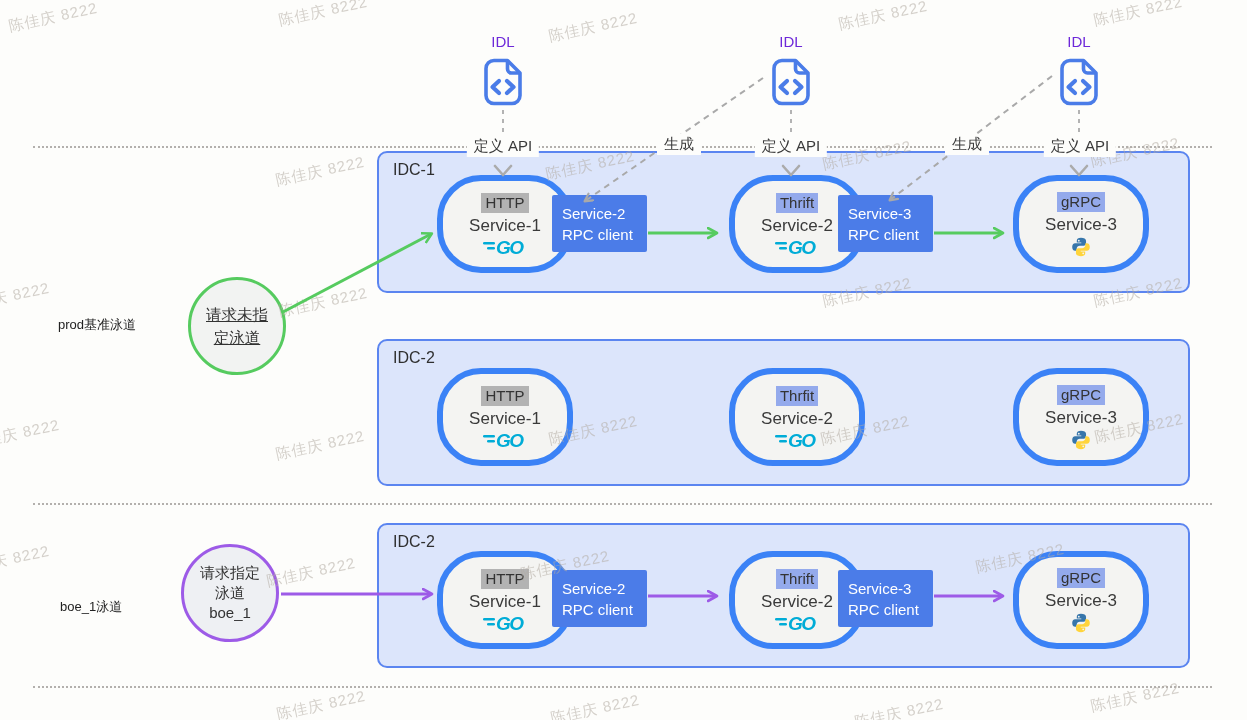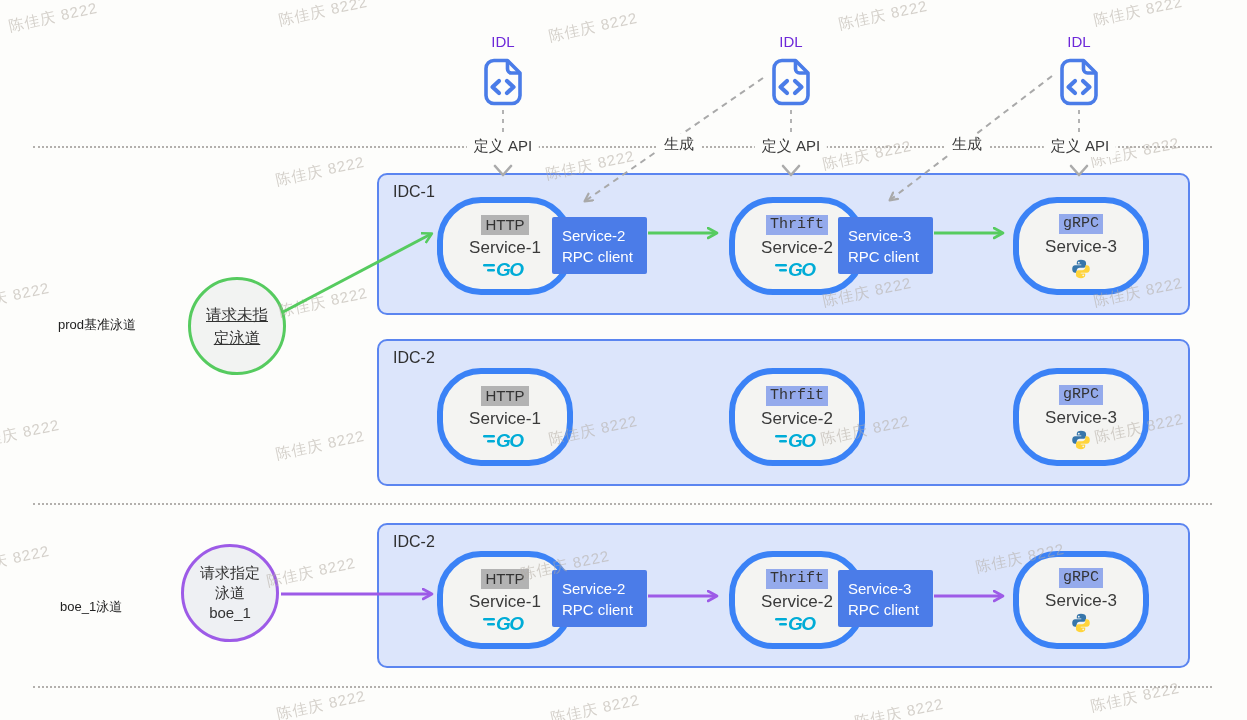--- a/index.html
+++ b/index.html
@@ -7,21 +7,21 @@
   .canvas{position:relative;width:1247px;height:720px;background:#fdfdfb;overflow:hidden;}
 
   .sep{position:absolute;left:33px;width:1179px;height:0;border-top:2px dotted #b3b0ad;z-index:0;}
 
   .idc-box{position:absolute;left:377px;width:809px;background:#dce5fb;border:2px solid #5b85f0;border-radius:10px;z-index:1;}
   .idc-label{position:absolute;left:14px;top:8px;font-size:16px;color:#2f2f2f;}
 
   .pill{position:absolute;width:124px;height:84px;background:#f4f4f2;border:6px solid #3b82f6;border-radius:44px;display:flex;flex-direction:column;align-items:center;justify-content:center;padding-top:2px;box-sizing:content-box;}
   .badge{font-size:15px;line-height:20px;padding:0 4px;color:#333;}
   .badge.gray{background:#b3b3b3;}
-  .badge.blue{background:#94aaec;font-family:Liberation Mono, monospace;}
+  .badge.blue{background:#94aaec;}
   .svc-name{font-size:17px;color:#3a3a3a;margin:3px 0 1px 0;}
 
   .rpc{position:absolute;width:95px;height:57px;background:#4b7ce8;border-radius:2px;color:#fff;font-size:15px;line-height:21px;padding:8px 0 0 10px;box-sizing:border-box;z-index:2;}
 
   .lane-label{position:absolute;font-size:13px;color:#222;z-index:2;white-space:nowrap;}
   .lane-circle{position:absolute;width:98px;height:98px;border-radius:50%;display:flex;flex-direction:column;align-items:center;justify-content:center;text-align:center;z-index:2;box-sizing:border-box;}
   .lane-circle.green-c{border:3px solid #56cb5f;background:#f2f3f2;font-size:15.5px;line-height:23px;color:#333;text-decoration:underline;}
   .lane-circle.purple-c{border:3px solid #9d5be7;background:#eef0f3;font-size:15px;line-height:20px;color:#333;}
 
   .idl-group{position:absolute;width:60px;text-align:center;z-index:5;}
@@ -69,21 +69,21 @@
       <path d="M25 24 l6.5 6 -6.5 6" fill="none" stroke="#4a7ce8" stroke-width="4.2" stroke-linecap="round" stroke-linejoin="round"></path>
     </svg>
   </div>
 
   <div class="tag" style="left:503px;top:136px">定义 API</div>
   <div class="tag" style="left:791px;top:136px">定义 API</div>
   <div class="tag" style="left:1080px;top:136px">定义 API</div>
   <div class="tag" style="left:679px;top:134px">生成</div>
   <div class="tag" style="left:967px;top:134px">生成</div>
 
-  <div class="idc-box" style="top:173px;height:138px">
+  <div class="idc-box" style="top:151px;height:138px">
     <div class="idc-label">IDC-1</div>
     <div class="pill" style="left:58px;top:22px">
       <span class="badge gray">HTTP</span>
       <span class="svc-name">Service-1</span>
       <svg width="48" height="20" viewBox="0 0 48 20">
         <rect x="2" y="5" width="12" height="2.6" rx="1.3" fill="#00acd7"></rect>
         <rect x="6" y="10" width="8" height="2.6" rx="1.3" fill="#00acd7"></rect>
         <text x="15" y="17" font-size="19" font-weight="bold" font-style="italic" fill="#00acd7" letter-spacing="-1.5">GO</text>
       </svg>
     </div>

